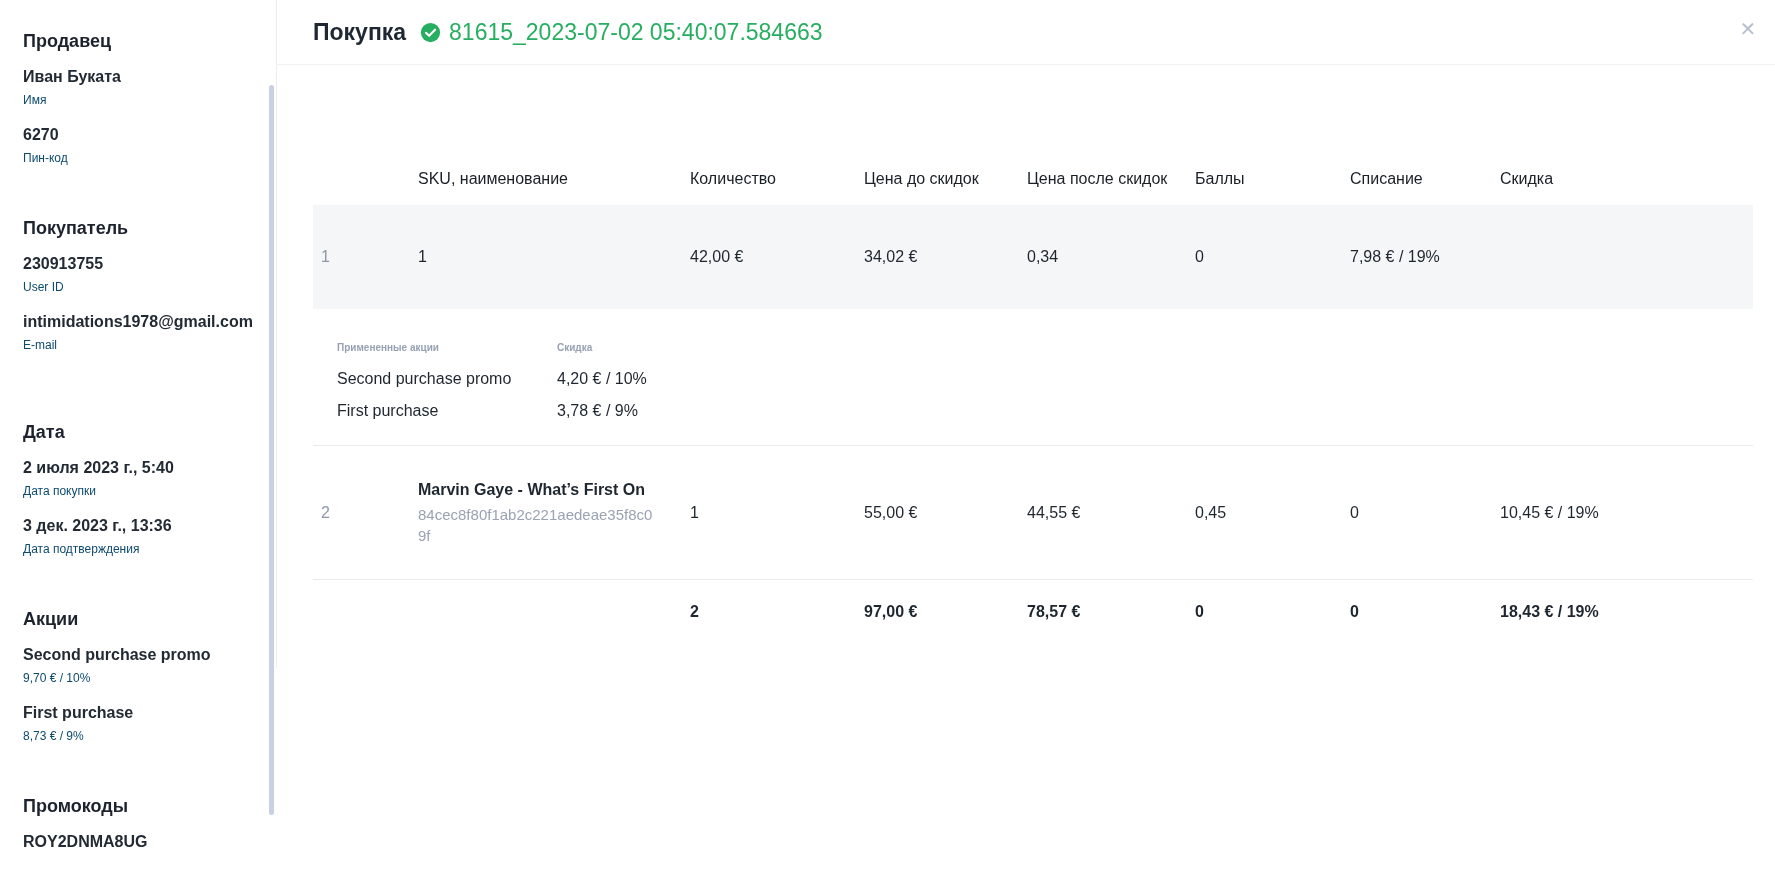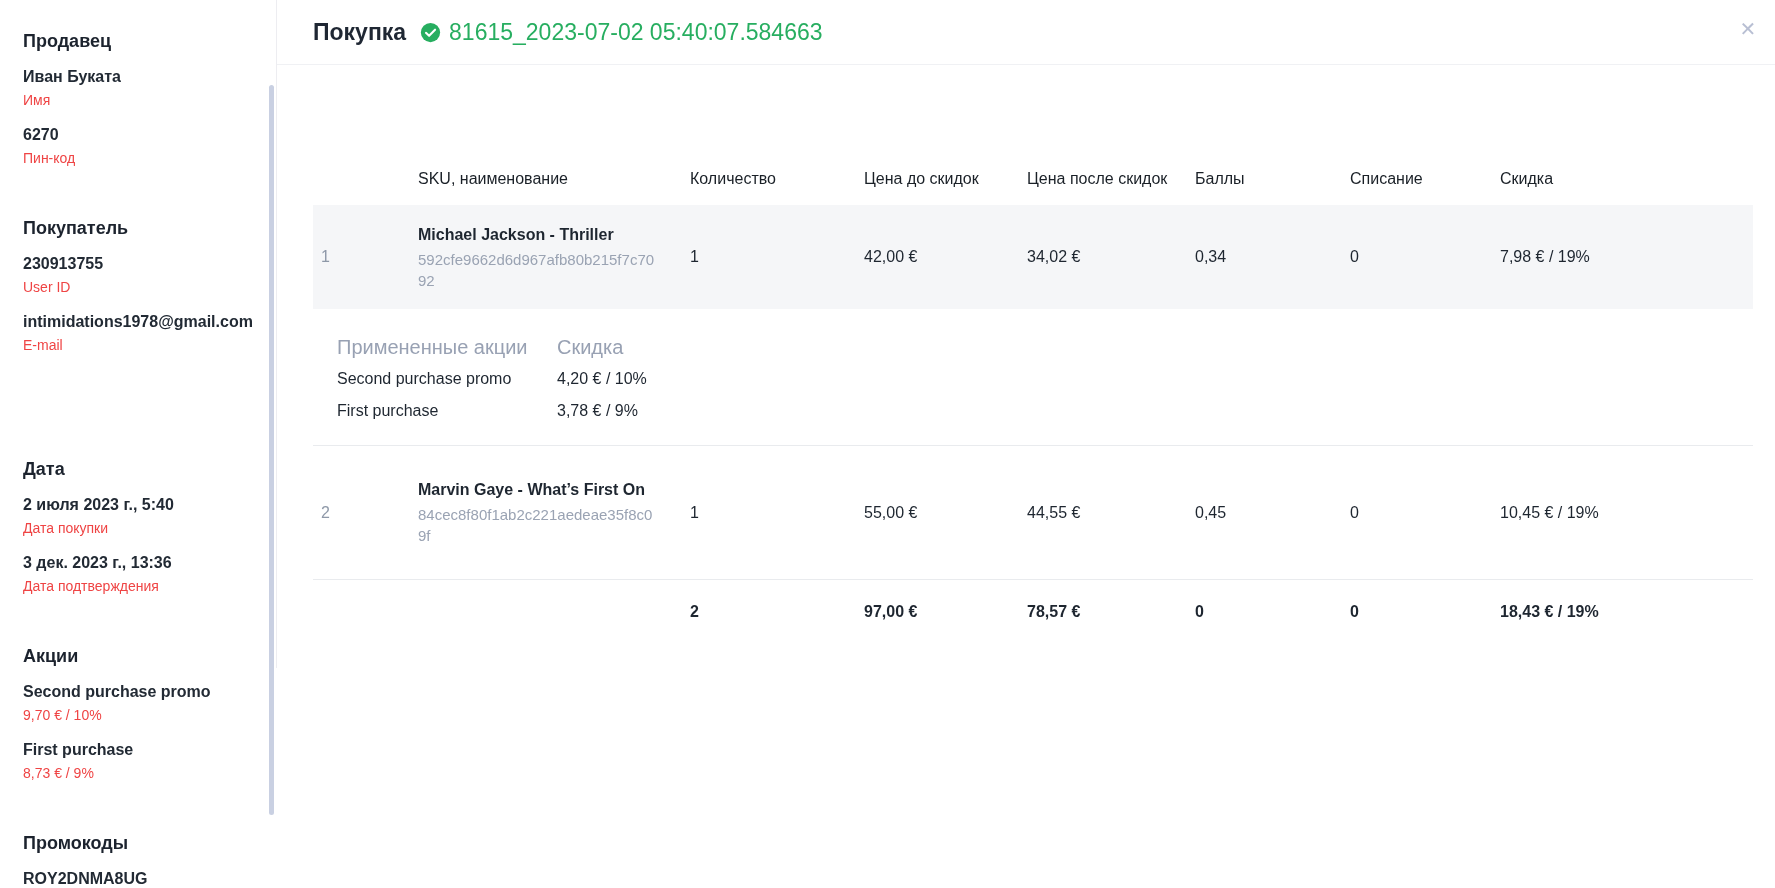--- a/index.html
+++ b/index.html
@@ -14,25 +14,25 @@
 
   
   .sidebar {
     position:relative;
     width:277px; height:668px;
     flex:0 0 277px;
     border-right:1px solid #ededf1;
     padding:30px 30px 0 23px;
   }
   .sb-section { margin-bottom:50px; }
-  .sb-section.gap-xl { margin-bottom:104px; }
+  .sb-section.gap-xl { margin-bottom:67px; }
   .sb-title { font-size:18px; font-weight:bold; color:#1c232e; line-height:22px; margin-bottom:14px; }
   .sb-item { margin-bottom:15px; }
   .sb-value { font-size:16px; color:#222a34; line-height:22px;font-weight:bold; }
-  .sb-label { font-size:14px; color:#ef4444; line-height:18px; margin-top:3px; }
+  .sb-label { font-size:12px; color:#0c4a6e; line-height:18px; margin-top:3px; }
   .sb-scroll-thumb {
     position:absolute; right:2px; top:85px;
     width:5px; height:730px;
     background:#c9d0e2; border-radius:3px;
   }
 
   
   .main { flex:1 1 auto; height:888px; position:relative; }
   .panel-header {
     position:relative;
@@ -66,21 +66,21 @@
   .item-row.striped { background:#f5f6f8; }
   .row2 { min-height:133px; }
   .cell { font-size:16px; color:#1e2630; padding-right:14px; }
   .cell-index { color:#8e98a8; padding-left:8px; }
   .cell-name { padding-right:34px; }
   .item-title { font-size:16px; font-weight:bold; color:#1e2630; line-height:22px; margin-bottom:3px; }
   .item-sku { font-size:15px; color:#9aa3b3; line-height:21px; word-break:break-all; }
 
   .promo-block { padding:22px 0 18px 24px; }
   .promo-row { display:grid; grid-template-columns:220px auto; height:32px; align-items:center; }
-  .promo-head { font-size:20px; color:#98a1b3; }
+  .promo-head { font-size:10px; color:#98a1b3;font-weight:bold; }
   .promo-name, .promo-discount { font-size:16px; color:#1e2630; }
 
   .divider { border:none; border-top:1px solid #e9ebee; height:0; }
 
   .totals-row { height:64px; font-weight:bold; }
   .totals-row .cell { font-weight:bold; }
 </style>
 </head>
 <body>
 
@@ -164,24 +164,20 @@
       <div class="th">Количество</div>
       <div class="th">Цена до скидок</div>
       <div class="th">Цена после скидок</div>
       <div class="th">Баллы</div>
       <div class="th">Списание</div>
       <div class="th">Скидка</div>
     </div>
 
     <div class="grid-row item-row striped">
       <div class="cell cell-index">1</div>
-      <div class="cell cell-name">
-        <div class="item-title">Michael Jackson - Thriller</div>
-        <div class="item-sku">592cfe9662d6d967afb80b215f7c7092</div>
-      </div>
       <div class="cell">1</div>
       <div class="cell">42,00 €</div>
       <div class="cell">34,02 €</div>
       <div class="cell">0,34</div>
       <div class="cell">0</div>
       <div class="cell">7,98 € / 19%</div>
     </div>
 
     <div class="promo-block">
       <div class="promo-row">

